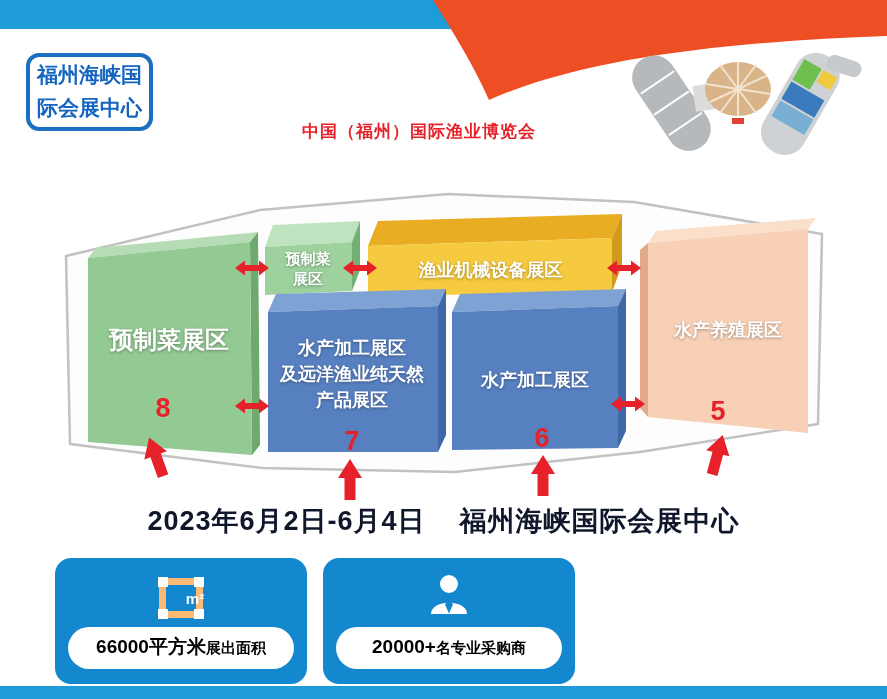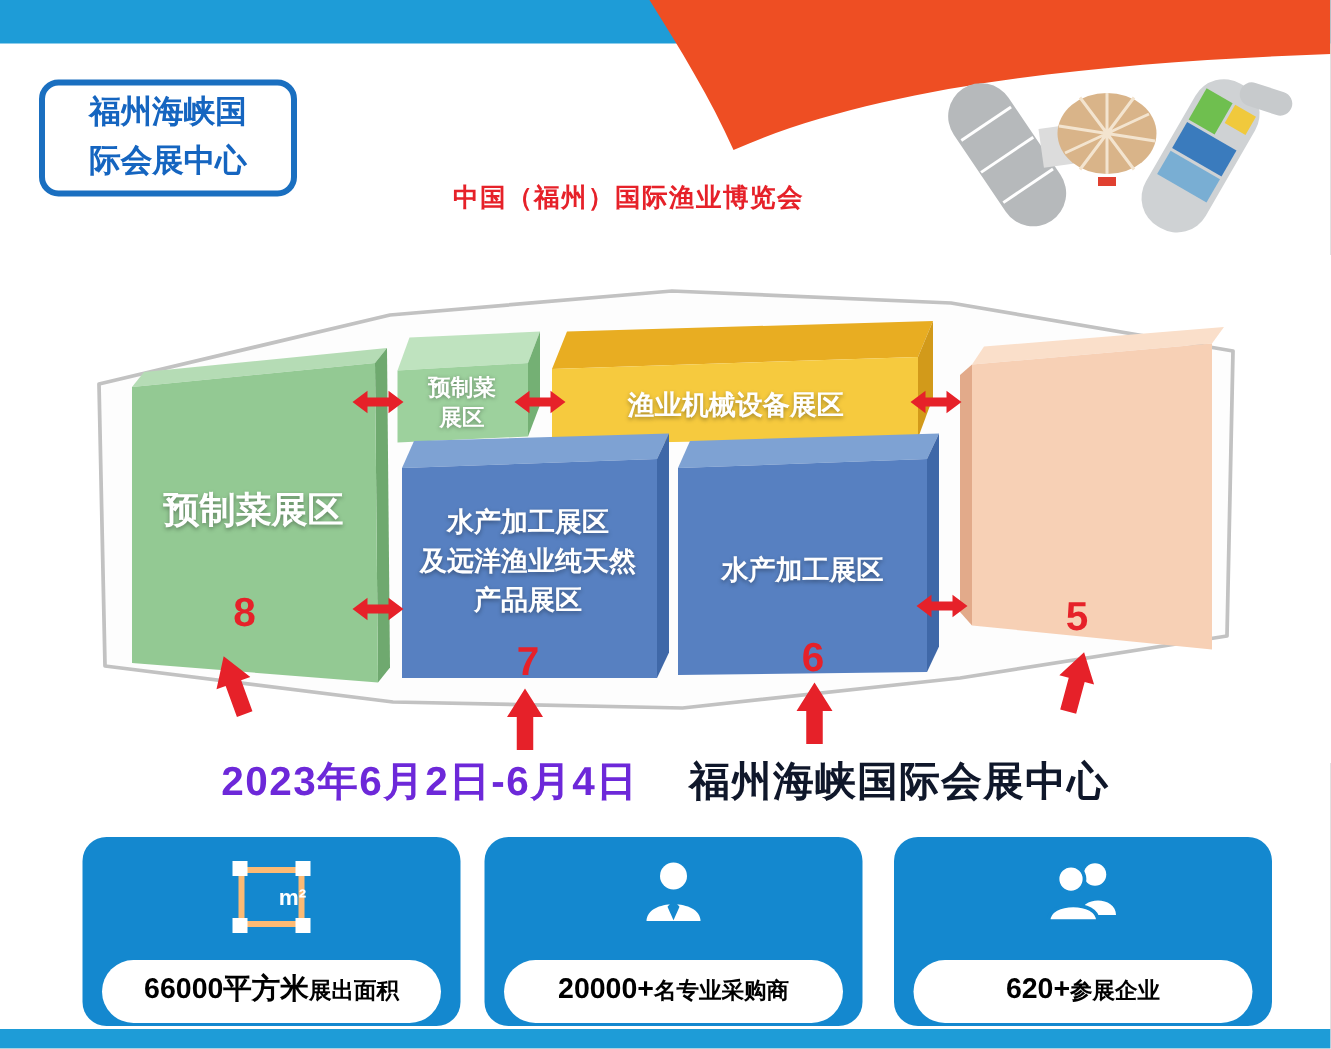--- a/index.html
+++ b/index.html
@@ -3,21 +3,21 @@
 <meta charset="utf-8">
 <style>
   * { margin:0; padding:0; box-sizing:border-box; }
   body { font-family:"Liberation Sans", sans-serif; background:#888; }
   .page { position:relative; width:887px; height:699px; background:#ffffff; overflow:hidden; margin:0 auto; }
 
   .top-bar { position:absolute; left:0; top:0; width:100%; height:29px; background:#1e9cd7; }
   .bottom-bar { position:absolute; left:0; bottom:0; width:100%; height:13px; background:#1e9cd7; }
   .swoosh { position:absolute; left:0; top:0; }
 
-  .venue-badge { position:absolute; left:26px; top:53px; width:172px; height:78px;
+  .venue-badge { position:absolute; left:26px; top:53px; width:127px; height:78px;
     background:#fff; border:4px solid #1a6fc0; border-radius:13px;
     display:flex; align-items:center; justify-content:center; text-align:center;
     color:#1565c0; font-size:21px; font-weight:800; line-height:1.55; white-space:pre-line; }
 
   .expo-title { position:absolute; left:302px; top:120px; color:#e62129;
     font-size:17px; font-weight:800; letter-spacing:1px;text-align:right; }
 
   .venue-map { position:absolute; left:620px; top:34px; width:248px; height:138px; }
 
   .floorplan { position:absolute; left:55px; top:185px; width:780px; height:320px; }
@@ -34,33 +34,33 @@
 
   .hall-number { position:absolute; width:40px; text-align:center;
     font-size:27px; font-weight:800; color:#e62129; }
   .num-8 { left:88px;  top:208px; }
   .num-7 { left:277px; top:241px; }
   .num-6 { left:467px; top:238px; }
   .num-5 { left:643px; top:211px; }
 
   .schedule { position:absolute; left:0; top:503px; width:100%; text-align:center;
     font-size:27px; font-weight:800; letter-spacing:1px; }
-  .schedule .date  { color:#6d28d9; margin-right:34px; }
+  .schedule .date  { color:#0f172a; margin-right:34px; }
   .schedule .venue { color:#0f172a; }
 
   .stat-card { position:absolute; top:558px; width:252px; height:126px;
     background:#1488cf; border-radius:16px; }
   .card-1 { left:55px; } .card-2 { left:323px; } .card-3 { left:596px; }
   .card-icon { height:66px; display:flex; align-items:center; justify-content:center; padding-top:8px; }
-  .pill { position:absolute; left:13px; right:13px; bottom:2px; height:42px;
+  .pill { position:absolute; left:13px; right:13px; bottom:15px; height:42px;
     background:#fff; border-radius:21px; text-align:center; line-height:40px; color:#000; }
   .pill .val { font-size:19px; font-weight:800; }
   .pill .lab { font-size:15px; font-weight:800; }
 
-  .area-icon { width:44px; height:40px; border:4px solid #fdba74; position:relative;
+  .area-icon { width:44px; height:40px; border:7px solid #fdba74; position:relative;
     display:flex; align-items:center; justify-content:center; margin-top:6px;padding-left:28px; }
   .area-icon .m2 { color:#fff; font-size:15px; font-weight:800; }
   .corner { position:absolute; width:10px; height:10px; background:#fff; }
   .c-tl { left:-8px; top:-8px; } .c-tr { right:-8px; top:-8px; }
   .c-bl { left:-8px; bottom:-8px; } .c-br { right:-8px; bottom:-8px; }
 </style>
 </head>
 <body>
 
 <div class="page">
@@ -159,20 +159,21 @@
     </svg>
 
     <div class="hall-label lbl-green">预制菜展区</div>
     <div class="hall-label lbl-yellow">渔业机械设备展区</div>
     <div class="hall-label lbl-sgreen">预制菜
 展区</div>
     <div class="hall-label lbl-cblue">水产加工展区
 及远洋渔业纯天然
 产品展区</div>
     <div class="hall-label lbl-rblue">水产加工展区</div>
+    <div class="hall-label lbl-peach">水产养殖展区</div>
 
     <div class="hall-number num-8">8</div>
     <div class="hall-number num-7">7</div>
     <div class="hall-number num-6">6</div>
     <div class="hall-number num-5">5</div>
   </div>
 
   <div class="schedule">
     <span class="date">2023年6月2日-6月4日</span><span class="venue">福州海峡国际会展中心</span>
   </div>
@@ -198,28 +199,15 @@
         <circle cx="22" cy="13" r="9" fill="#fff"></circle>
         <path d="M4 43 C4 28 40 28 40 43 Z" fill="#fff"></path>
         <path d="M22 29 l4 4.5 -4 9 -4 -9 Z" fill="#1488cf"></path>
       </svg>
     </div>
     <div class="pill">
       <span class="val">20000+</span><span class="lab">名专业采购商</span>
     </div>
   </div>
 
-  <div class="stat-card card-3">
-    <div class="card-icon">
-      <svg width="52" height="48" viewBox="0 0 52 48">
-        <circle cx="34" cy="12" r="7.5" fill="#fff"></circle>
-        <path d="M24 39 C24 26 48 26 48 39 Z" fill="#fff"></path>
-        <circle cx="18" cy="15" r="9" fill="#fff" stroke="#1488cf" stroke-width="2.5"></circle>
-        <path d="M3 43 C3 29 36 29 36 43 Z" fill="#fff" stroke="#1488cf" stroke-width="2.5"></path>
-      </svg>
-    </div>
-    <div class="pill">
-      <span class="val">620+</span><span class="lab">参展企业</span>
-    </div>
-  </div>
 
   <div class="bottom-bar"></div>
 </div>
 
 </body></html>

